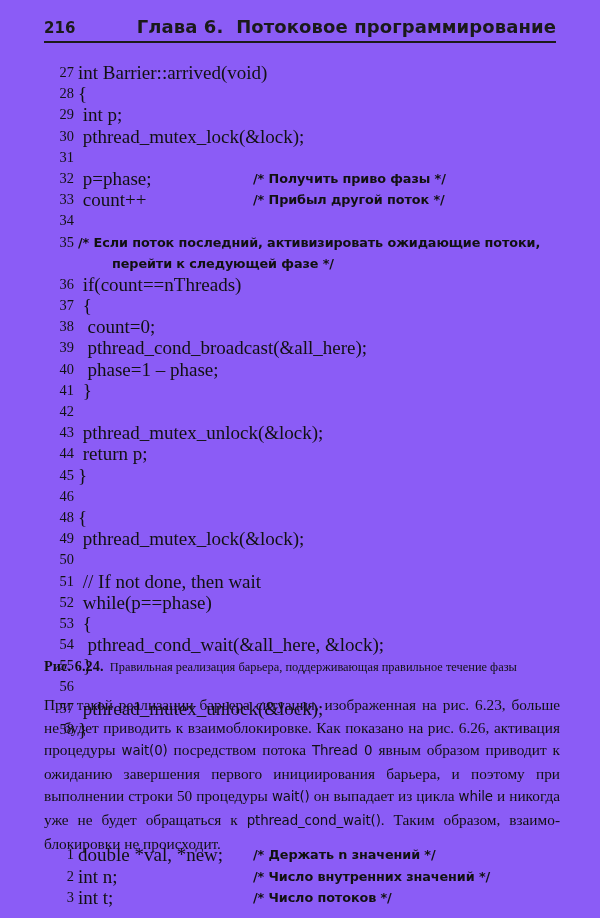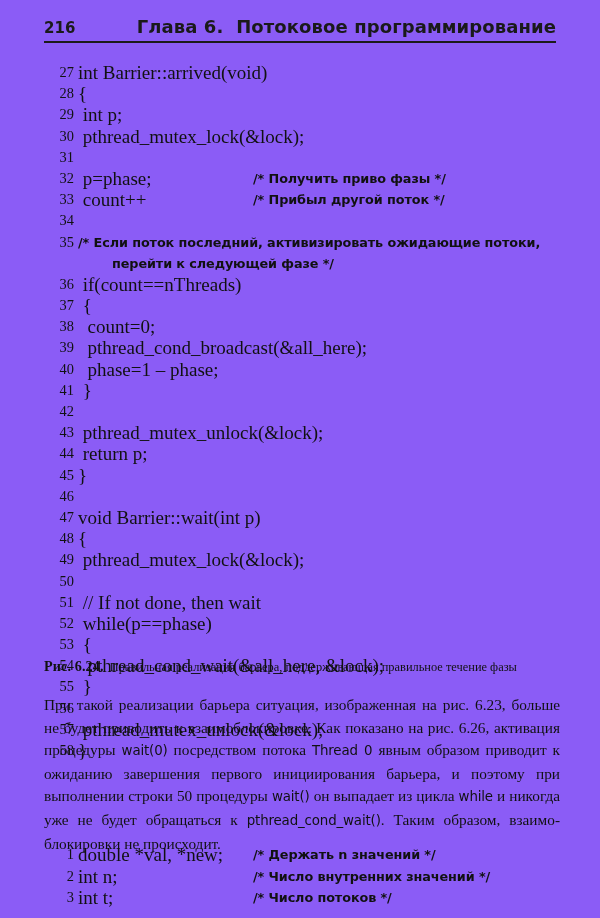--- a/index.html
+++ b/index.html
@@ -168,21 +168,20 @@
       <div class="cline"><span class="lno">37</span><span class="ccode"> {</span></div>
       <div class="cline"><span class="lno">38</span><span class="ccode">  count=0;</span></div>
       <div class="cline"><span class="lno">39</span><span class="ccode">  pthread_cond_broadcast(&amp;all_here);</span></div>
       <div class="cline"><span class="lno">40</span><span class="ccode">  phase=1 – phase;</span></div>
       <div class="cline"><span class="lno">41</span><span class="ccode"> }</span></div>
       <div class="cline"><span class="lno">42</span></div>
       <div class="cline"><span class="lno">43</span><span class="ccode"> pthread_mutex_unlock(&amp;lock);</span></div>
       <div class="cline"><span class="lno">44</span><span class="ccode"> return p;</span></div>
       <div class="cline"><span class="lno">45</span><span class="ccode">}</span></div>
       <div class="cline"><span class="lno">46</span></div>
-      <div class="cline"><span class="lno">47</span><span class="ccode">void Barrier::wait(int p)</span></div>
       <div class="cline"><span class="lno">48</span><span class="ccode">{</span></div>
       <div class="cline"><span class="lno">49</span><span class="ccode"> pthread_mutex_lock(&amp;lock);</span></div>
       <div class="cline"><span class="lno">50</span></div>
       <div class="cline"><span class="lno">51</span><span class="ccode"> // If not done, then wait</span></div>
       <div class="cline"><span class="lno">52</span><span class="ccode"> while(p==phase)</span></div>
       <div class="cline"><span class="lno">53</span><span class="ccode"> {</span></div>
       <div class="cline"><span class="lno">54</span><span class="ccode">  pthread_cond_wait(&amp;all_here, &amp;lock);</span></div>
       <div class="cline"><span class="lno">55</span><span class="ccode"> }</span></div>
       <div class="cline"><span class="lno">56</span></div>
       <div class="cline"><span class="lno">57</span><span class="ccode"> pthread_mutex_unlock(&amp;lock);</span></div>

